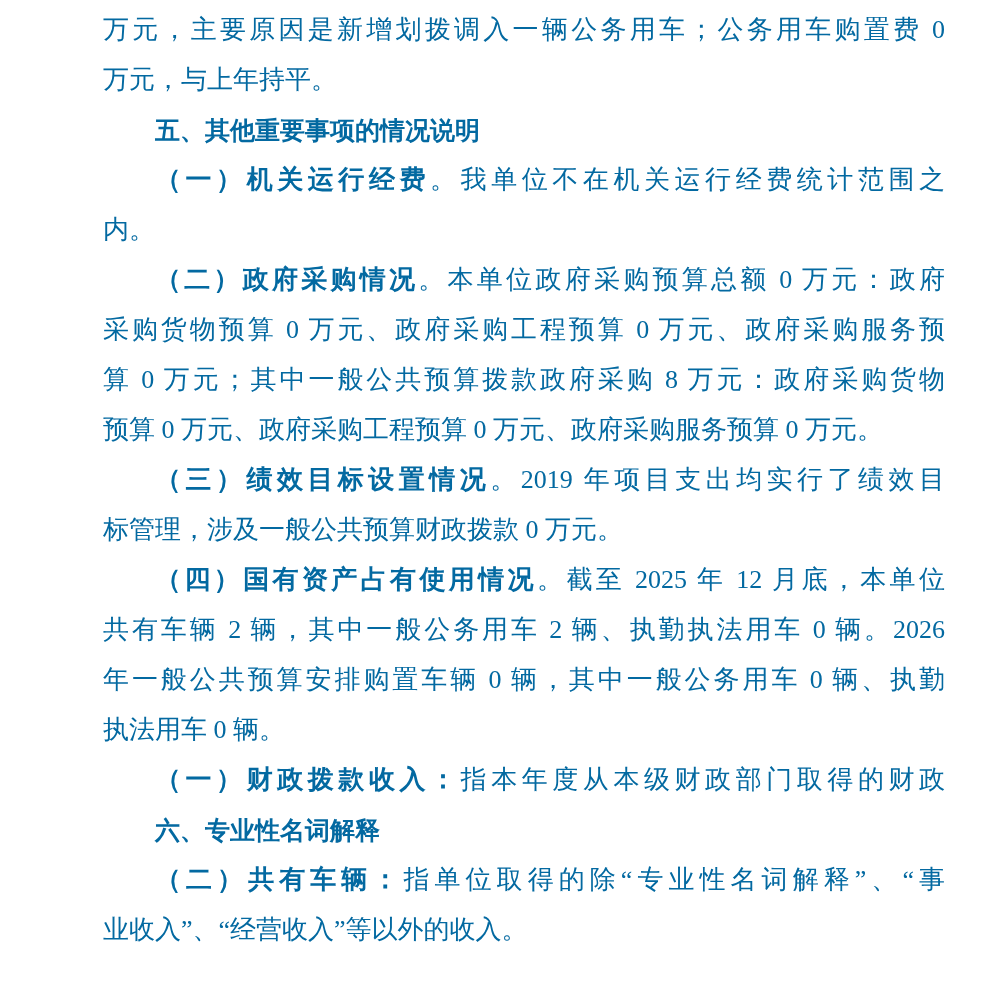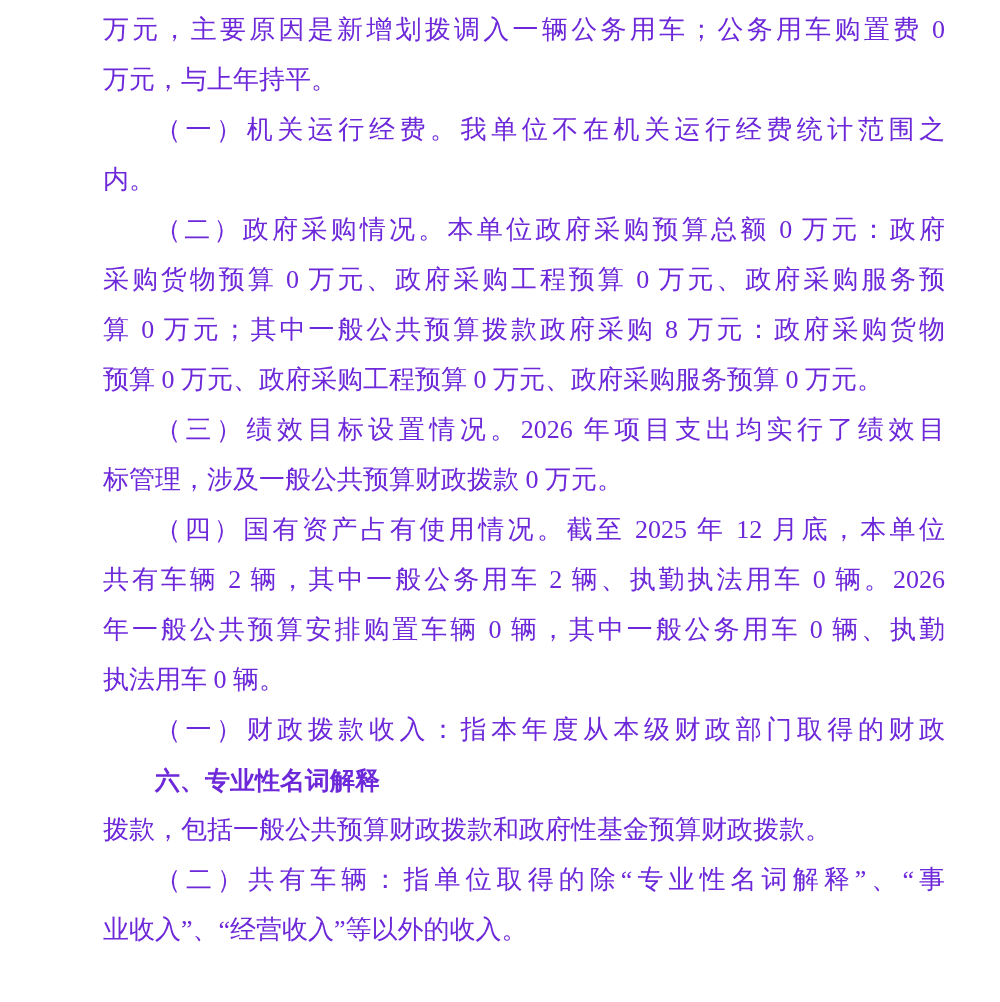--- a/index.html
+++ b/index.html
@@ -5,60 +5,60 @@
   html, body { margin: 0; padding: 0; }
   body {
     width: 1000px; height: 1002px;
     background: #ffffff;
     overflow: hidden;
   }
   .page {
     box-sizing: border-box;
     width: 1000px; height: 1002px;
     padding: 5px 55px 0 103px;
-    color: #6d28d9;
+    color: #0369a1;
     font-family: "Liberation Serif", "DejaVu Serif", serif;
     font-size: 26px;
   }
   .line {
     height: 50px;
     line-height: 50px;
     text-align: justify;
     text-align-last: justify;
     text-justify: inter-character;
     overflow: visible;
   }
   .line.last { text-align-last: left; }
   .line.indent { text-indent: 52px; }
   .line.heading {
     font-family: "Liberation Sans", "DejaVu Sans", sans-serif;
     font-weight: 700;
     font-size: 25px;
     text-align-last: left;
   }
-  .lead { font-weight: 400; }
+  .lead { font-weight: 700; }
 </style>
 </head>
 <body>
 
 <div class="page">
   <div>
       <div class="line">万元，主要原因是新增划拨调入一辆公务用车；公务用车购置费 0</div>
       <div class="line last">万元，与上年持平。</div>
+      <div class="line heading indent last">五、其他重要事项的情况说明</div>
       <div class="line indent"><span class="lead">（一）机关运行经费</span><span>。我单位不在机关运行经费统计范围之</span></div>
       <div class="line last">内。</div>
       <div class="line indent"><span class="lead">（二）政府采购情况</span><span>。本单位政府采购预算总额 0 万元：政府</span></div>
       <div class="line">采购货物预算 0 万元、政府采购工程预算 0 万元、政府采购服务预</div>
       <div class="line">算 0 万元；其中一般公共预算拨款政府采购 8 万元：政府采购货物</div>
       <div class="line last">预算 0 万元、政府采购工程预算 0 万元、政府采购服务预算 0 万元。</div>
-      <div class="line indent"><span class="lead">（三）绩效目标设置情况</span><span>。2026 年项目支出均实行了绩效目</span></div>
+      <div class="line indent"><span class="lead">（三）绩效目标设置情况</span><span>。2019 年项目支出均实行了绩效目</span></div>
       <div class="line last">标管理，涉及一般公共预算财政拨款 0 万元。</div>
       <div class="line indent"><span class="lead">（四）国有资产占有使用情况</span><span>。截至 2025 年 12 月底，本单位</span></div>
       <div class="line">共有车辆 2 辆，其中一般公务用车 2 辆、执勤执法用车 0 辆。2026</div>
       <div class="line">年一般公共预算安排购置车辆 0 辆，其中一般公务用车 0 辆、执勤</div>
       <div class="line last">执法用车 0 辆。</div>
       <div class="line indent"><span class="lead">（一）财政拨款收入：</span><span>指本年度从本级财政部门取得的财政</span></div>
       <div class="line heading indent last">六、专业性名词解释</div>
-      <div class="line last">拨款，包括一般公共预算财政拨款和政府性基金预算财政拨款。</div>
       <div class="line indent"><span class="lead">（二）共有车辆：</span><span>指单位取得的除“专业性名词解释”、“事</span></div>
       <div class="line last">业收入”、“经营收入”等以外的收入。</div>
     </div>
 </div>
 
 </body></html>

